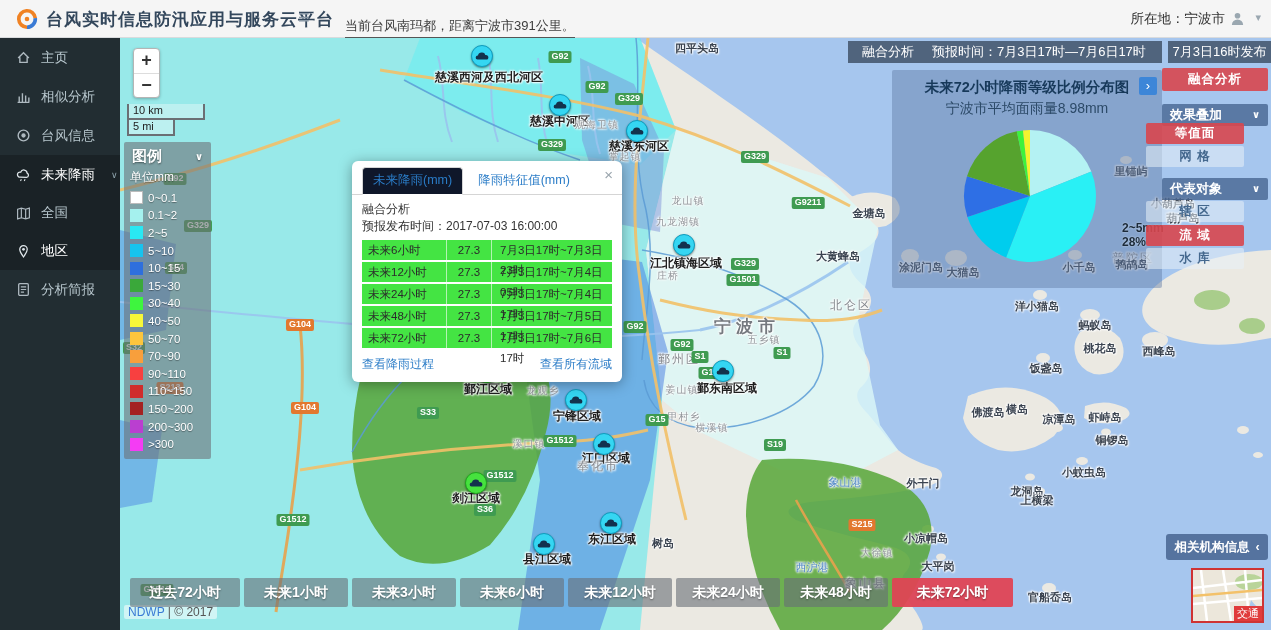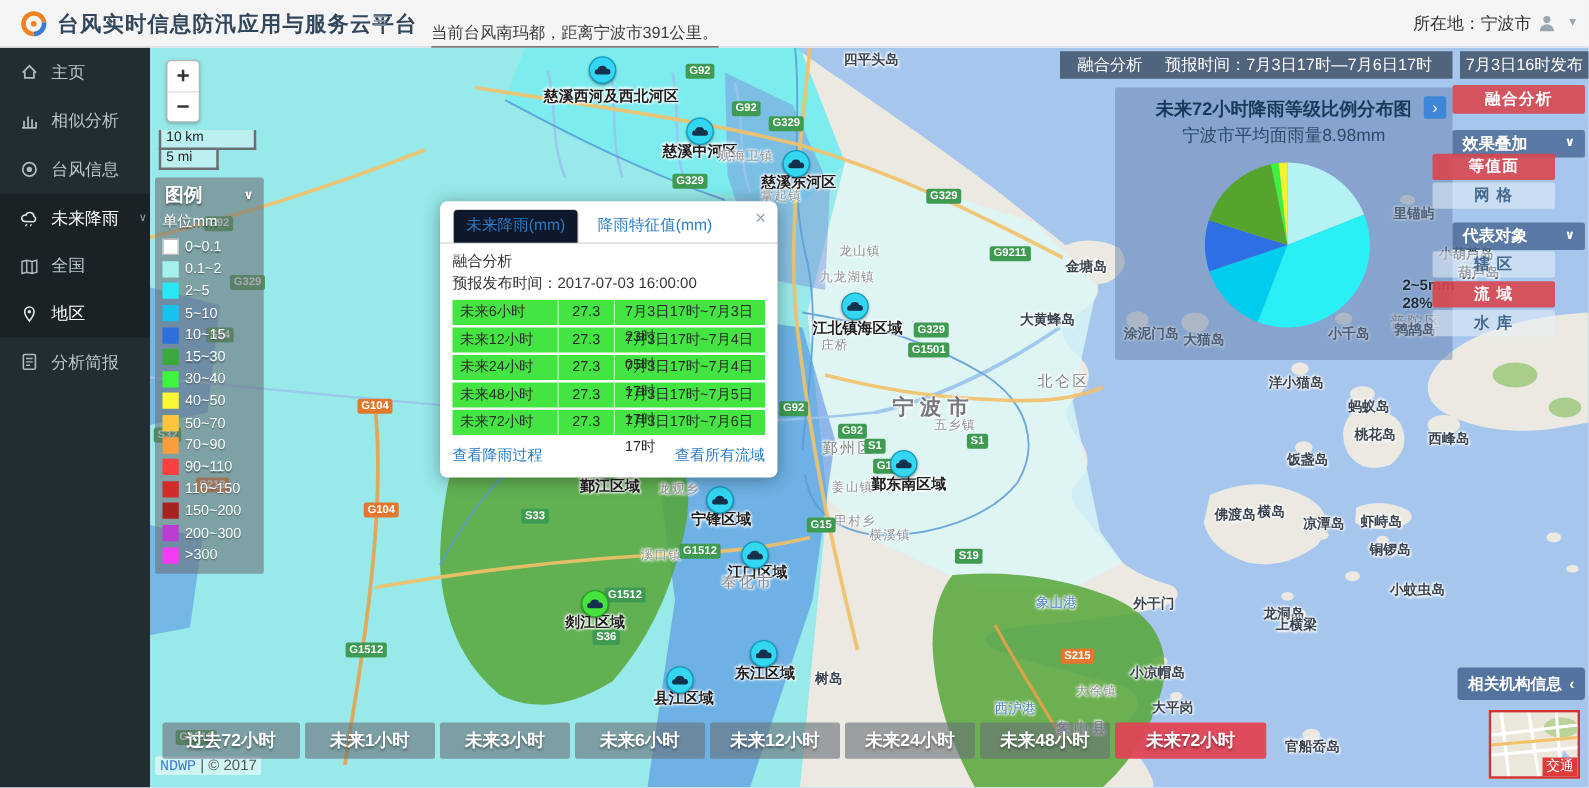--- a/index.html
+++ b/index.html
@@ -100,21 +100,21 @@
   .pc1 { width:46px; text-align:center; border-left:1px solid rgba(255,255,255,.6); border-right:1px solid rgba(255,255,255,.6); }
   .pc2 { flex:1; padding-left:8px; }
   #p-links { display:flex; justify-content:space-between; padding:6px 10px 9px; font-size:12px; color:#2a7cc7; }
   #p-links span { cursor:pointer; }
 
   
   #org-btn { position:absolute; left:1046px; top:496px; width:102px; height:26px; background:rgba(70,100,145,.85); border-radius:3px; color:#fff; font-size:12.5px; font-weight:bold; display:flex; align-items:center; justify-content:center; gap:6px; z-index:32; cursor:pointer; }
   #minimap { position:absolute; left:1071px; top:530px; width:73px; height:55px; border:2px solid #cf3333; z-index:32; cursor:pointer; background:#ece7db; }
   #minimap-label { position:absolute; right:0; bottom:0; background:#e03b3b; color:#fff; font-size:11px; padding:0 3px; line-height:15px; }
   #attrib { position:absolute; left:4px; top:567px; font-size:12px; z-index:20; background:rgba(255,255,255,.55); padding:0 4px; border-radius:2px; }
-  #attrib .brand { color:#3a7bd5;font-family:Liberation Mono, monospace; }
+  #attrib .brand { color:#3a7bd5; }
   #attrib .copy { color:#555; }
 </style>
 </head>
 <body>
 
 <div id="app">
 
   <div id="hdr">
     <svg id="logo" viewBox="0 0 24 24">
       <path d="M21,11 A9,9 0 1 0 12,21" fill="none" stroke="#f08223" stroke-width="4"></path>
@@ -296,21 +296,21 @@
         <div class="mlab island" style="left: 917px; top: 268px;">洋小猫岛</div>
         <div class="mlab island" style="left: 975px; top: 287px;">蚂蚁岛</div>
         <div class="mlab island" style="left: 980px; top: 310px;">桃花岛</div>
         <div class="mlab island" style="left: 1039px; top: 313px;">西峰岛</div>
         <div class="mlab island" style="left: 926px; top: 330px;">饭盏岛</div>
         <div class="mlab island" style="left: 868px; top: 374px;">佛渡岛</div>
         <div class="mlab island" style="left: 897px; top: 371px;">横岛</div>
         <div class="mlab island" style="left: 939px; top: 381px;">凉潭岛</div>
         <div class="mlab island" style="left: 985px; top: 379px;">虾峙岛</div>
         <div class="mlab island" style="left: 992px; top: 402px; text-align: right;">铜锣岛</div>
-        <div class="mlab island" style="left: 1014px; top: 434px; font-family: Liberation Serif, serif;">小蚊虫岛</div>
+        <div class="mlab island" style="left: 964px; top: 434px; font-family: Liberation Serif, serif;">小蚊虫岛</div>
         <div class="mlab island" style="left: 907px; top: 453px;">龙洞岛</div>
         <div class="mlab island" style="left: 917px; top: 462px;">上横梁</div>
         <div class="mlab island" style="left: 803px; top: 445px;">外干门</div>
         <div class="mlab island" style="left: 806px; top: 500px;">小凉帽岛</div>
         <div class="mlab island" style="left: 818px; top: 528px;">大平岗</div>
         <div class="mlab island" style="left: 930px; top: 559px;">官船岙岛</div>
         <div class="mlab island" style="left: 543px; top: 505px;">树岛</div>
         <div class="mlab bay" style="left: 725px; top: 444px;">象山港</div>
         <div class="mlab bay" style="left: 692px; top: 529px;">西沪港</div>
         <div class="badge" style="left: 440px; top: 19px; background: rgb(63, 155, 81);">G92</div>

